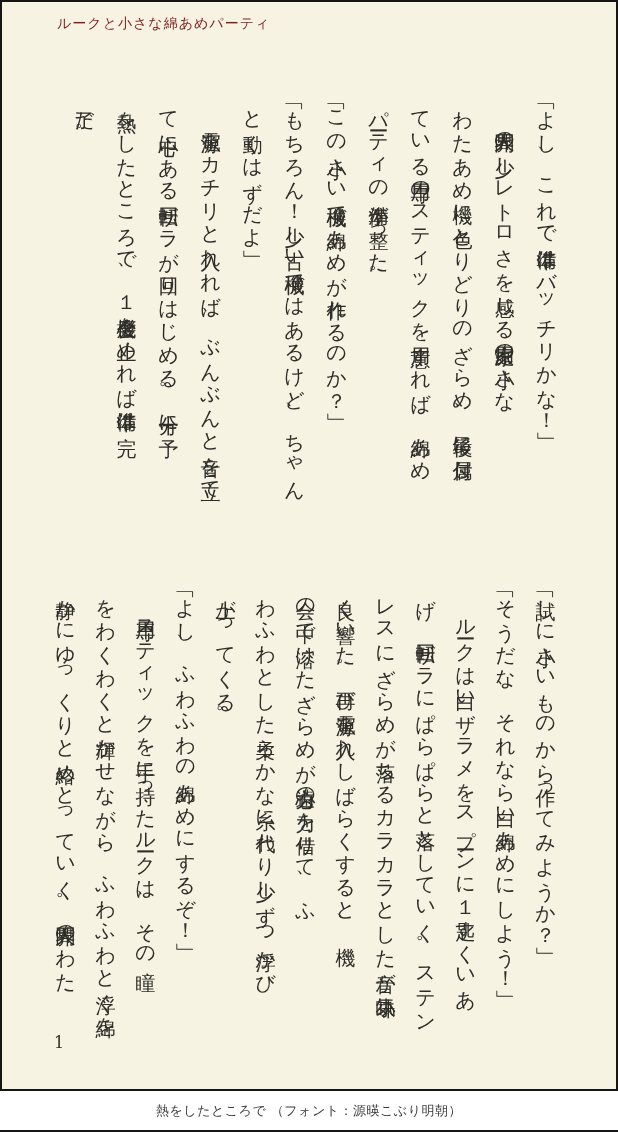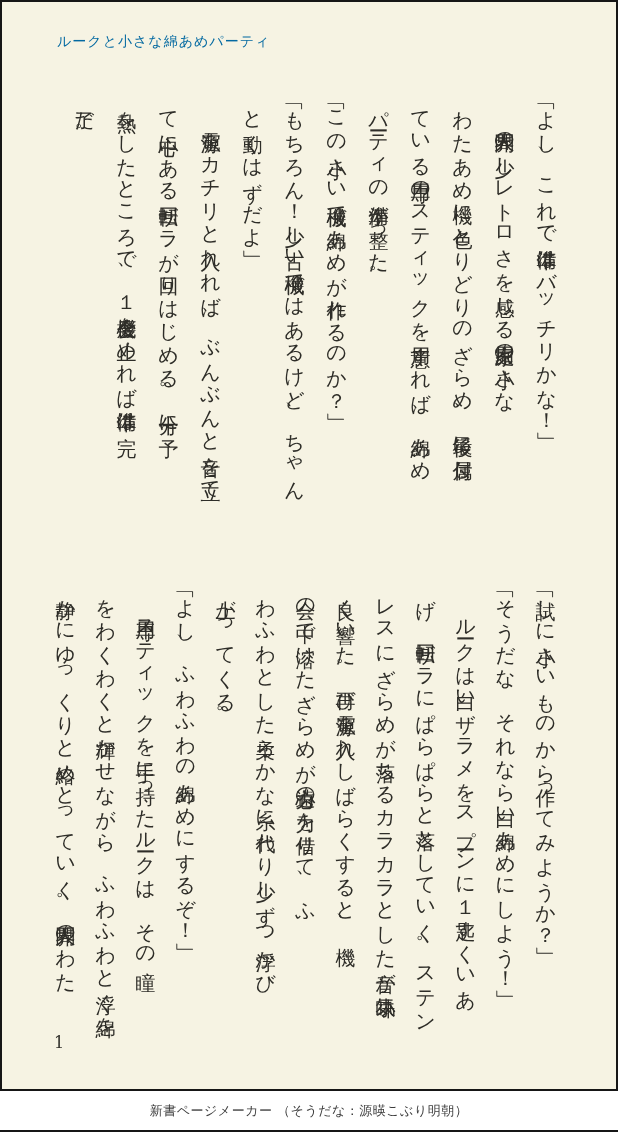--- a/index.html
+++ b/index.html
@@ -23,25 +23,25 @@
     top: 0;
     left: 0;
     width: 618px;
     height: 1091px;
     box-sizing: border-box;
     background: #f6f3e3;
     border: 2px solid #161616;
   }
   .page-title {
     position: absolute;
-    top: 31px;
+    top: 13px;
     left: 55px;
     font-size: 14px;
     letter-spacing: 1px;
-    color: #0369a1;
+    color: #7f1d1d;
   }
   .vtext {
     position: absolute;
     writing-mode: vertical-rl;
     -webkit-writing-mode: vertical-rl;
     text-orientation: mixed;
     white-space: pre-line;
     font-size: 20px;
     letter-spacing: 0.5px;
     color: #2e2d28;
@@ -123,18 +123,18 @@
 「よし、ふわふわの綿あめにするぞ！」
 　専用スティックを手に持ったルークは、その瞳
 をわくわくと輝かせながら、ふわふわと浮く綿を
 静かにゆっくりと絡めとっていく。人間界のわた</div>
 
     <div class="page-number">1</div>
 
   </div>
 
   <div class="footer">
-    <span class="footer-text">新書ページメーカー （そうだな：源暎こぶり明朝）</span>
+    <span class="footer-text">熱をしたところで （フォント：源暎こぶり明朝）</span>
   </div>
 
   <div class="bottom-edge"></div>
 
 </div>
 
 </body></html>

